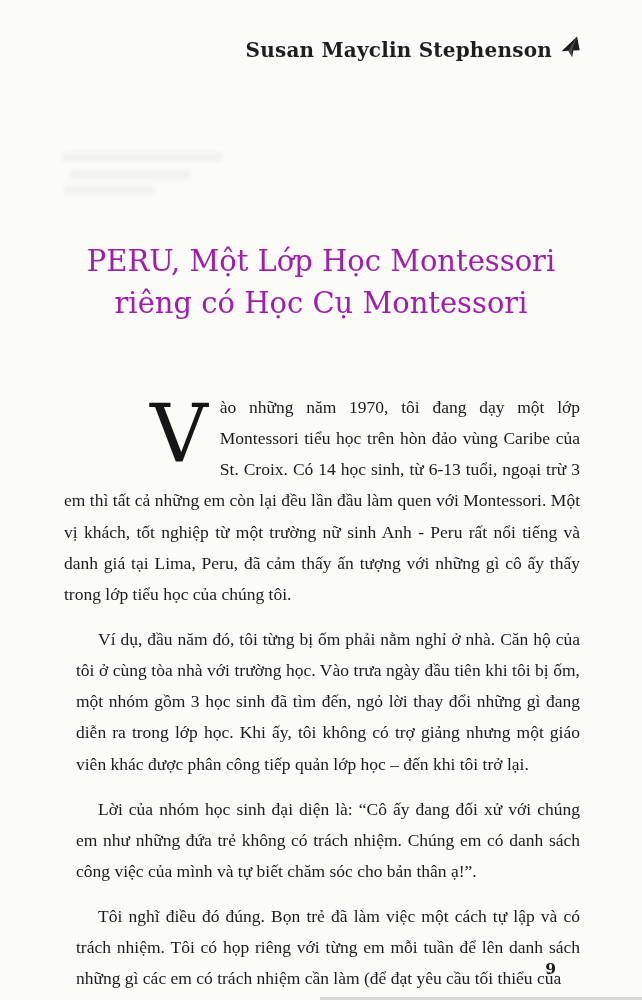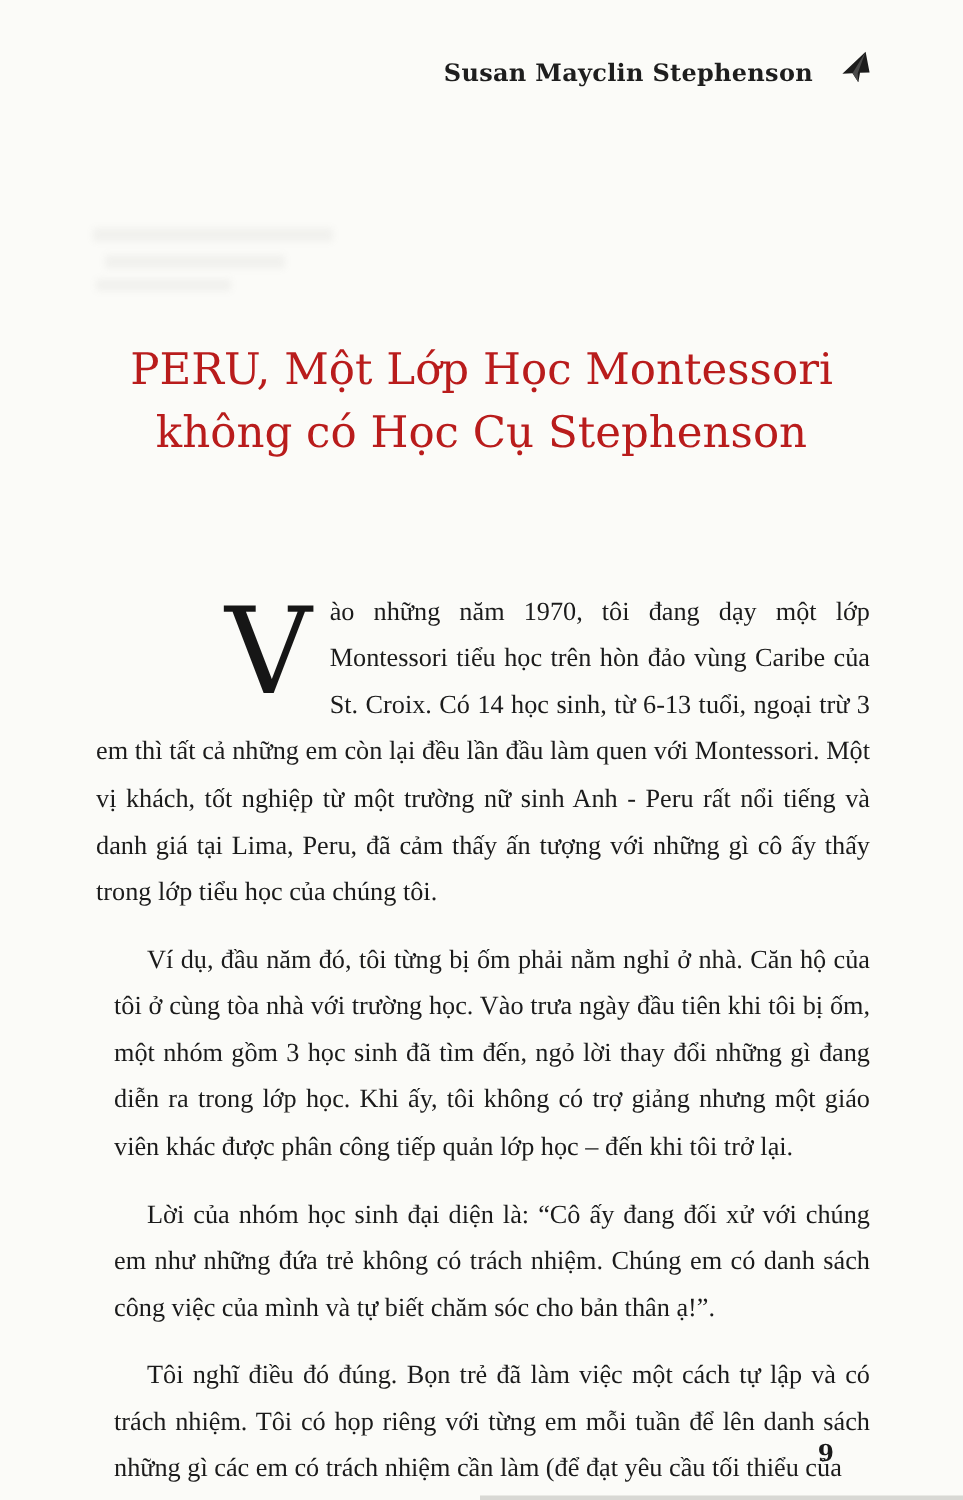--- a/index.html
+++ b/index.html
@@ -17,23 +17,23 @@
     font-family: "Liberation Serif", serif;
     box-sizing: border-box;
     overflow: hidden;
   }
   .header {
     position: absolute;
     top: 38px;
     right: 60px;
     display: flex;
     align-items: center;
-    gap: 19px;
+    gap: 9px;
     font-family: "DejaVu Serif", serif;
-    font-size: 16px;
+    font-size: 20px;
     font-weight: 600;
     letter-spacing: 0.2px;
     color: #1e1e1e;
   }
   .plane-icon {
     width: 21px;
     height: 21px;
     transform: rotate(-18deg) translateY(-2px);
   }
   .smudge {
@@ -47,27 +47,27 @@
       linear-gradient(#9a9a96 0 0) 8px 22px / 120px 9px no-repeat,
       linear-gradient(#9a9a96 0 0) 2px 38px / 90px 8px no-repeat;
     opacity: 0.10;
     filter: blur(2.5px);
   }
   .title {
     position: absolute;
     top: 224px;
     left: 0;
     right: 0;
-    margin: 1px;
+    margin: 16px;
     text-align: center;
     font-family: "DejaVu Serif", serif;
     font-size: 29px;
     font-weight: 500;
     line-height: 1.46;
-    color: #b91c1c;
+    color: #a21caf;
   }
   .bodytext {
     position: absolute;
     top: 392px;
     left: 64px;
     width: 516px;
     font-size: 17.5px;
     line-height: 1.78;
     text-align: justify;
     color: #1b1b1b;
@@ -117,21 +117,21 @@
     <svg class="plane-icon" viewBox="0 0 24 24" aria-hidden="true">
       <path d="M23 1 L1 11.5 L8.5 13.5 L10.5 21.5 L14 15 L21 17 Z" fill="#1c1c1c"></path>
       <path d="M23 1 L8.5 13.5 L10.5 21.5 L12.2 14.8 Z" fill="#4a4a4a"></path>
     </svg>
   </div>
 
   <div class="smudge"></div>
 
   <h1 class="title">
     <span>PERU, Một Lớp Học Montessori</span><br>
-    <span>không có Học Cụ Stephenson</span>
+    <span>riêng có Học Cụ Montessori</span>
   </h1>
 
   <div class="bodytext">
     <p>
       <span class="dropcap">V</span>
       <span>ào những năm 1970, tôi đang dạy một lớp Montessori tiểu học trên hòn đảo vùng Caribe của St. Croix. Có 14 học sinh, từ 6-13 tuổi, ngoại trừ 3 em thì tất cả những em còn lại đều lần đầu làm quen với Montessori. Một vị khách, tốt nghiệp từ một trường nữ sinh Anh - Peru rất nổi tiếng và danh giá tại Lima, Peru, đã cảm thấy ấn tượng với những gì cô ấy thấy trong lớp tiểu học của chúng tôi.</span>
     </p>
     <p class="indented">Ví dụ, đầu năm đó, tôi từng bị ốm phải nằm nghỉ ở nhà. Căn hộ của tôi ở cùng tòa nhà với trường học. Vào trưa ngày đầu tiên khi tôi bị ốm, một nhóm gồm 3 học sinh đã tìm đến, ngỏ lời thay đổi những gì đang diễn ra trong lớp học. Khi ấy, tôi không có trợ giảng nhưng một giáo viên khác được phân công tiếp quản lớp học – đến khi tôi trở lại.</p>
     <p class="indented">Lời của nhóm học sinh đại diện là: “Cô ấy đang đối xử với chúng em như những đứa trẻ không có trách nhiệm. Chúng em có danh sách công việc của mình và tự biết chăm sóc cho bản thân ạ!”.</p>
     <p class="indented">Tôi nghĩ điều đó đúng. Bọn trẻ đã làm việc một cách tự lập và có trách nhiệm. Tôi có họp riêng với từng em mỗi tuần để lên danh sách những gì các em có trách nhiệm cần làm (để đạt yêu cầu tối thiểu của</p>

